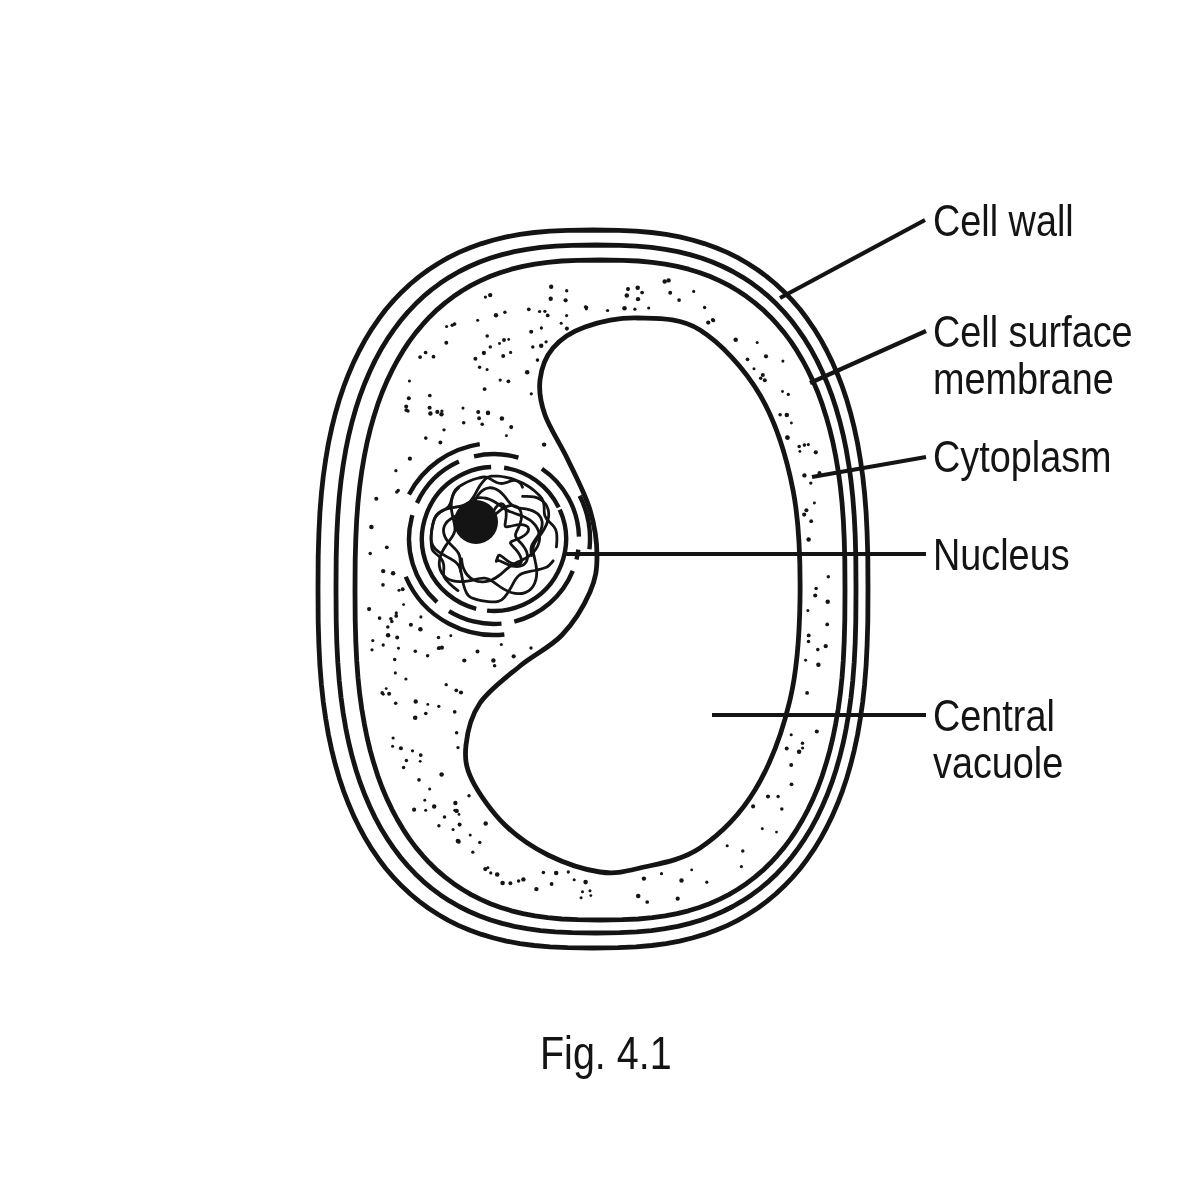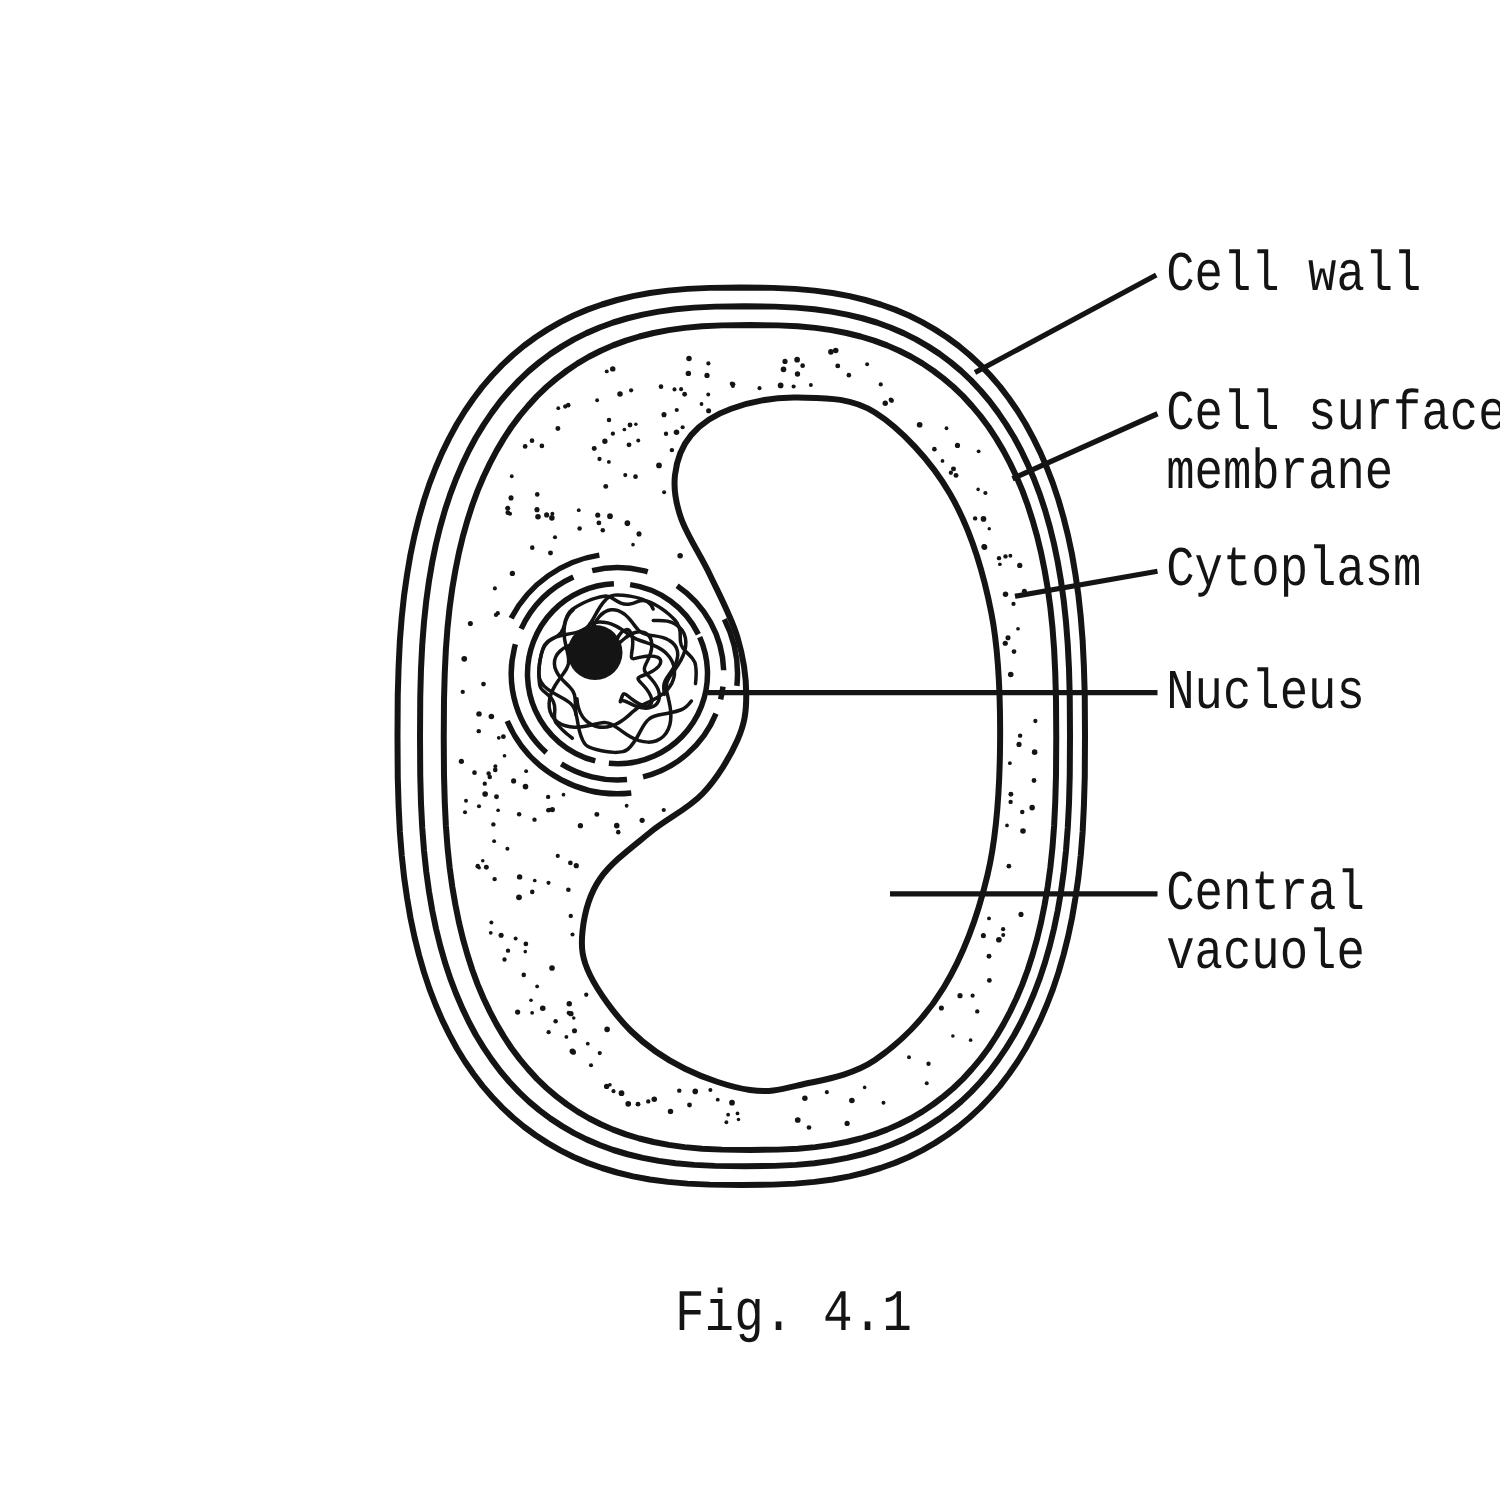--- a/index.html
+++ b/index.html
@@ -1,17 +1,17 @@
 <!DOCTYPE html>
 <html><head>
 <meta charset="utf-8">
 <style>
   html,body{margin:0;padding:0;background:#ffffff;}
   .stage{position:relative;width:1200px;height:1200px;background:#ffffff;overflow:hidden;
-         font-family:Liberation Mono, monospace;}
+         font-family:Liberation Sans, sans-serif;}
   svg{position:absolute;left:0;top:0;}
   .label{position:absolute;color:#141414;font-size:45px;line-height:47px;
          transform:scaleX(0.84);transform-origin:0 0;white-space:nowrap;}
   .label span{display:block;}
   .caption{position:absolute;color:#141414;font-size:47px;line-height:49px;
            transform:scaleX(0.84);transform-origin:0 0;white-space:nowrap;}
 </style>
 </head>
 <body>
 

